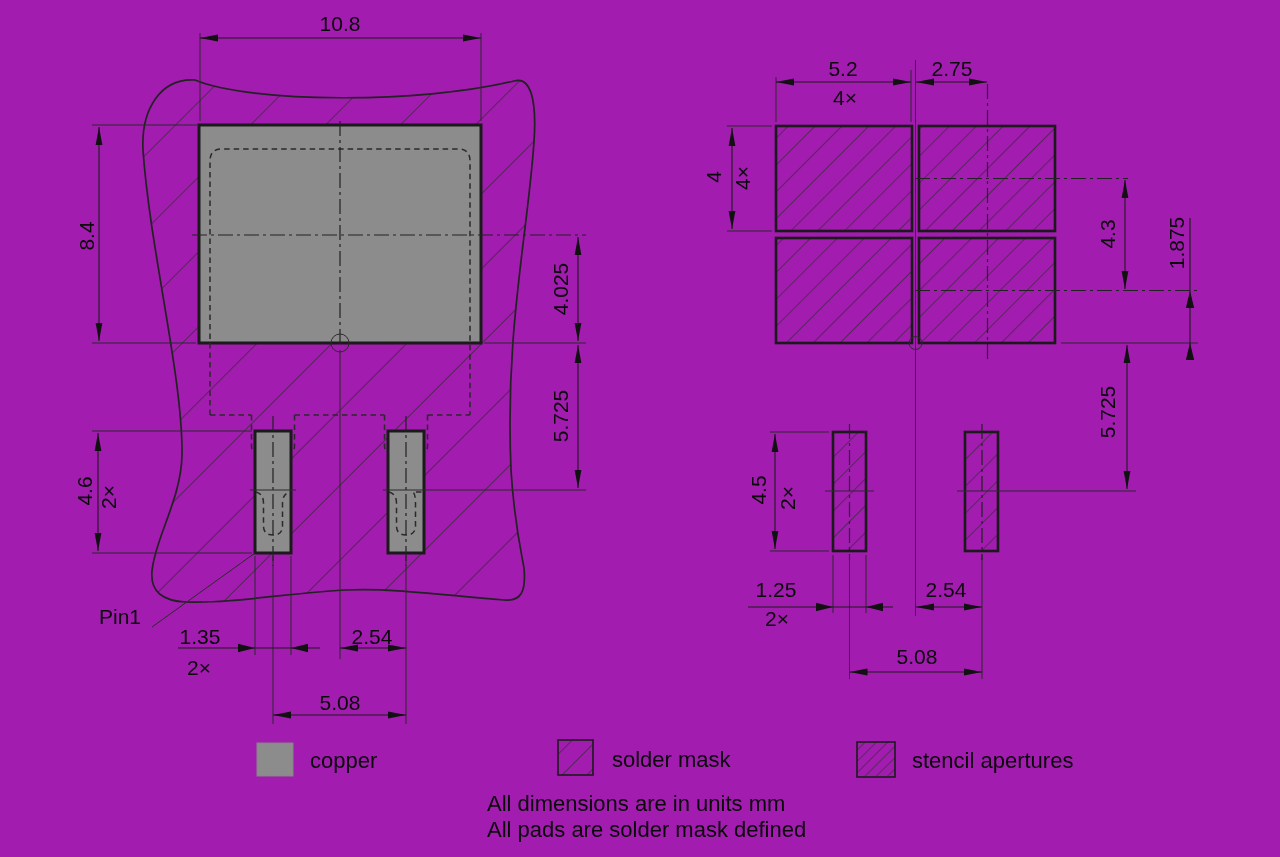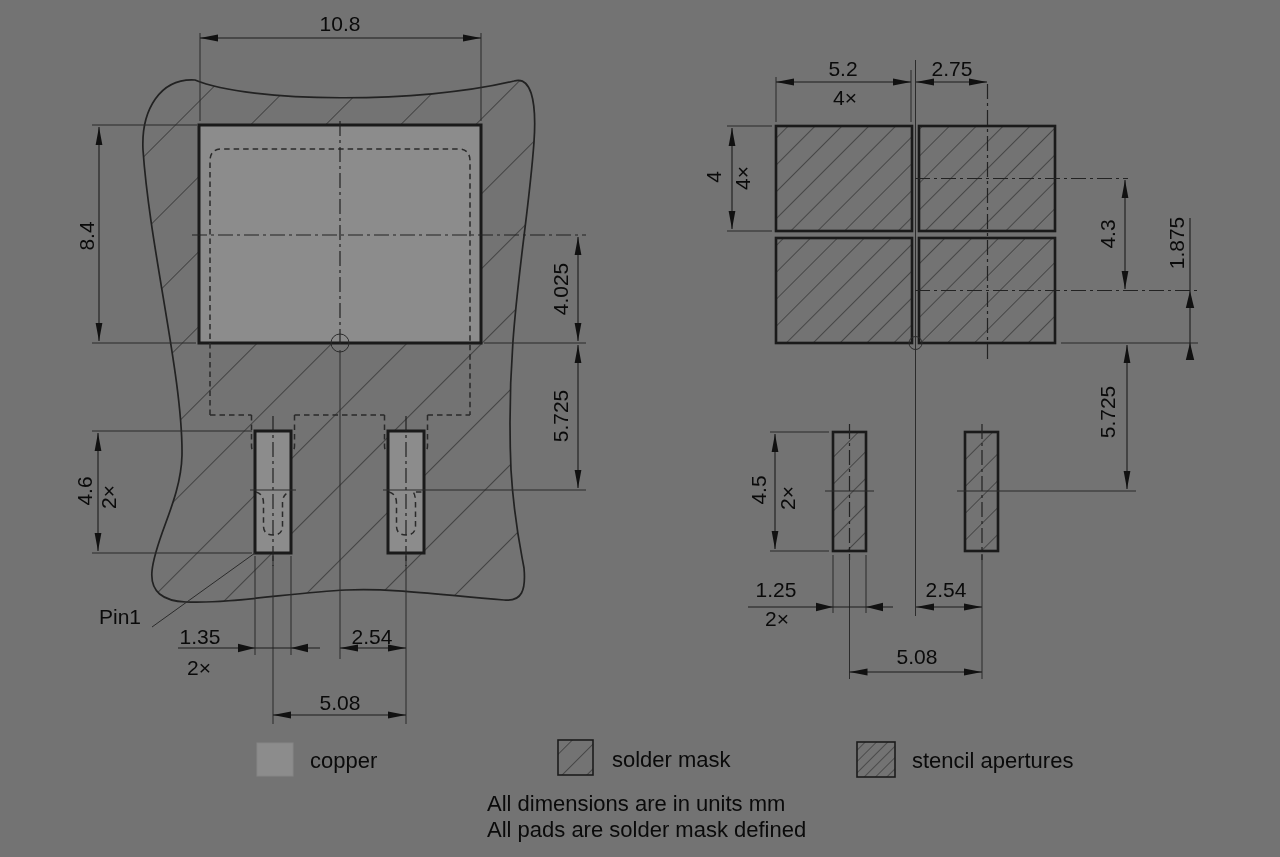--- a/index.html
+++ b/index.html
@@ -1,16 +1,16 @@
 <!DOCTYPE html>
 <html><head>
 <meta charset="utf-8">
 <style>
   html,body{margin:0;padding:0;background:#ffffff;}
-  .stage{width:1280px;height:857px;position:relative;background:#737373;overflow:hidden;}
+  .stage{width:1280px;height:857px;position:relative;background:#a21caf;overflow:hidden;}
   svg{display:block;}
   .t{font-family:"Liberation Sans",sans-serif;font-size:21px;fill:#0a0a0a;}
   .tl{font-family:"Liberation Sans",sans-serif;font-size:22px;fill:#0a0a0a;}
   .mid{text-anchor:middle;}
   .cen{dominant-baseline:central;}
   .oline{fill:#8c8c8c;stroke:#1a1a1a;stroke-width:3;}
   .aperture{stroke:#1a1a1a;stroke-width:2.6;}
   .blob{stroke:#222;stroke-width:1.7;}
   .thin{stroke:#2b2b2b;stroke-width:1;fill:none;}
   .dim{stroke:#1c1c1c;stroke-width:1.1;fill:none;}

